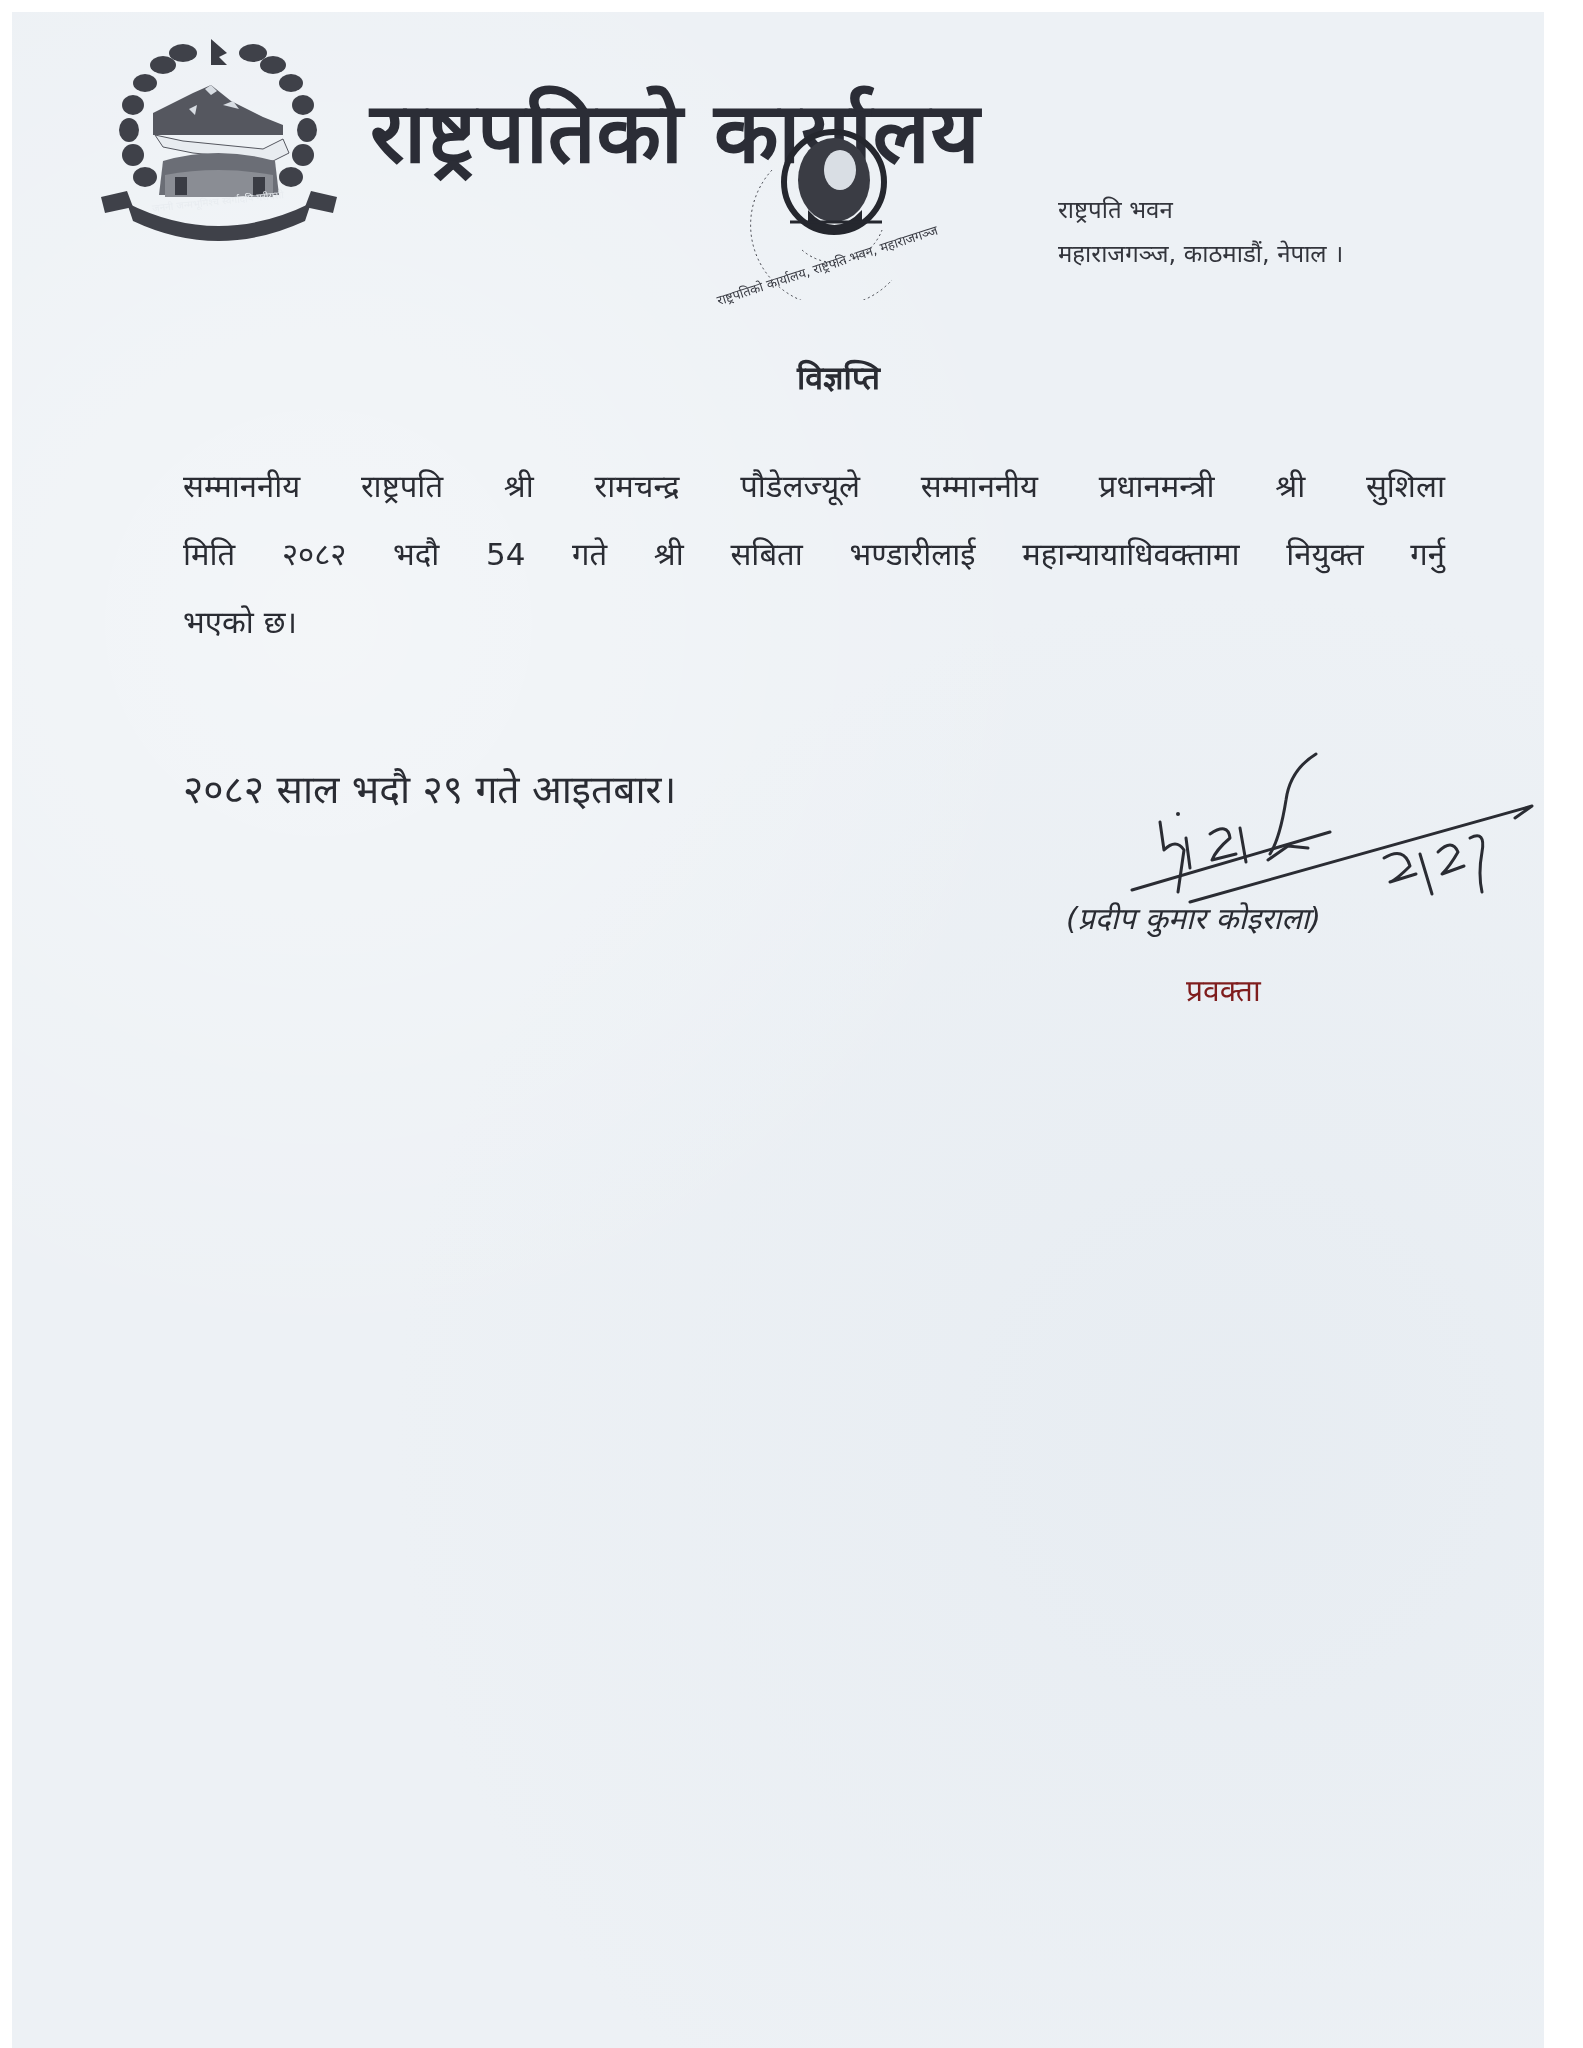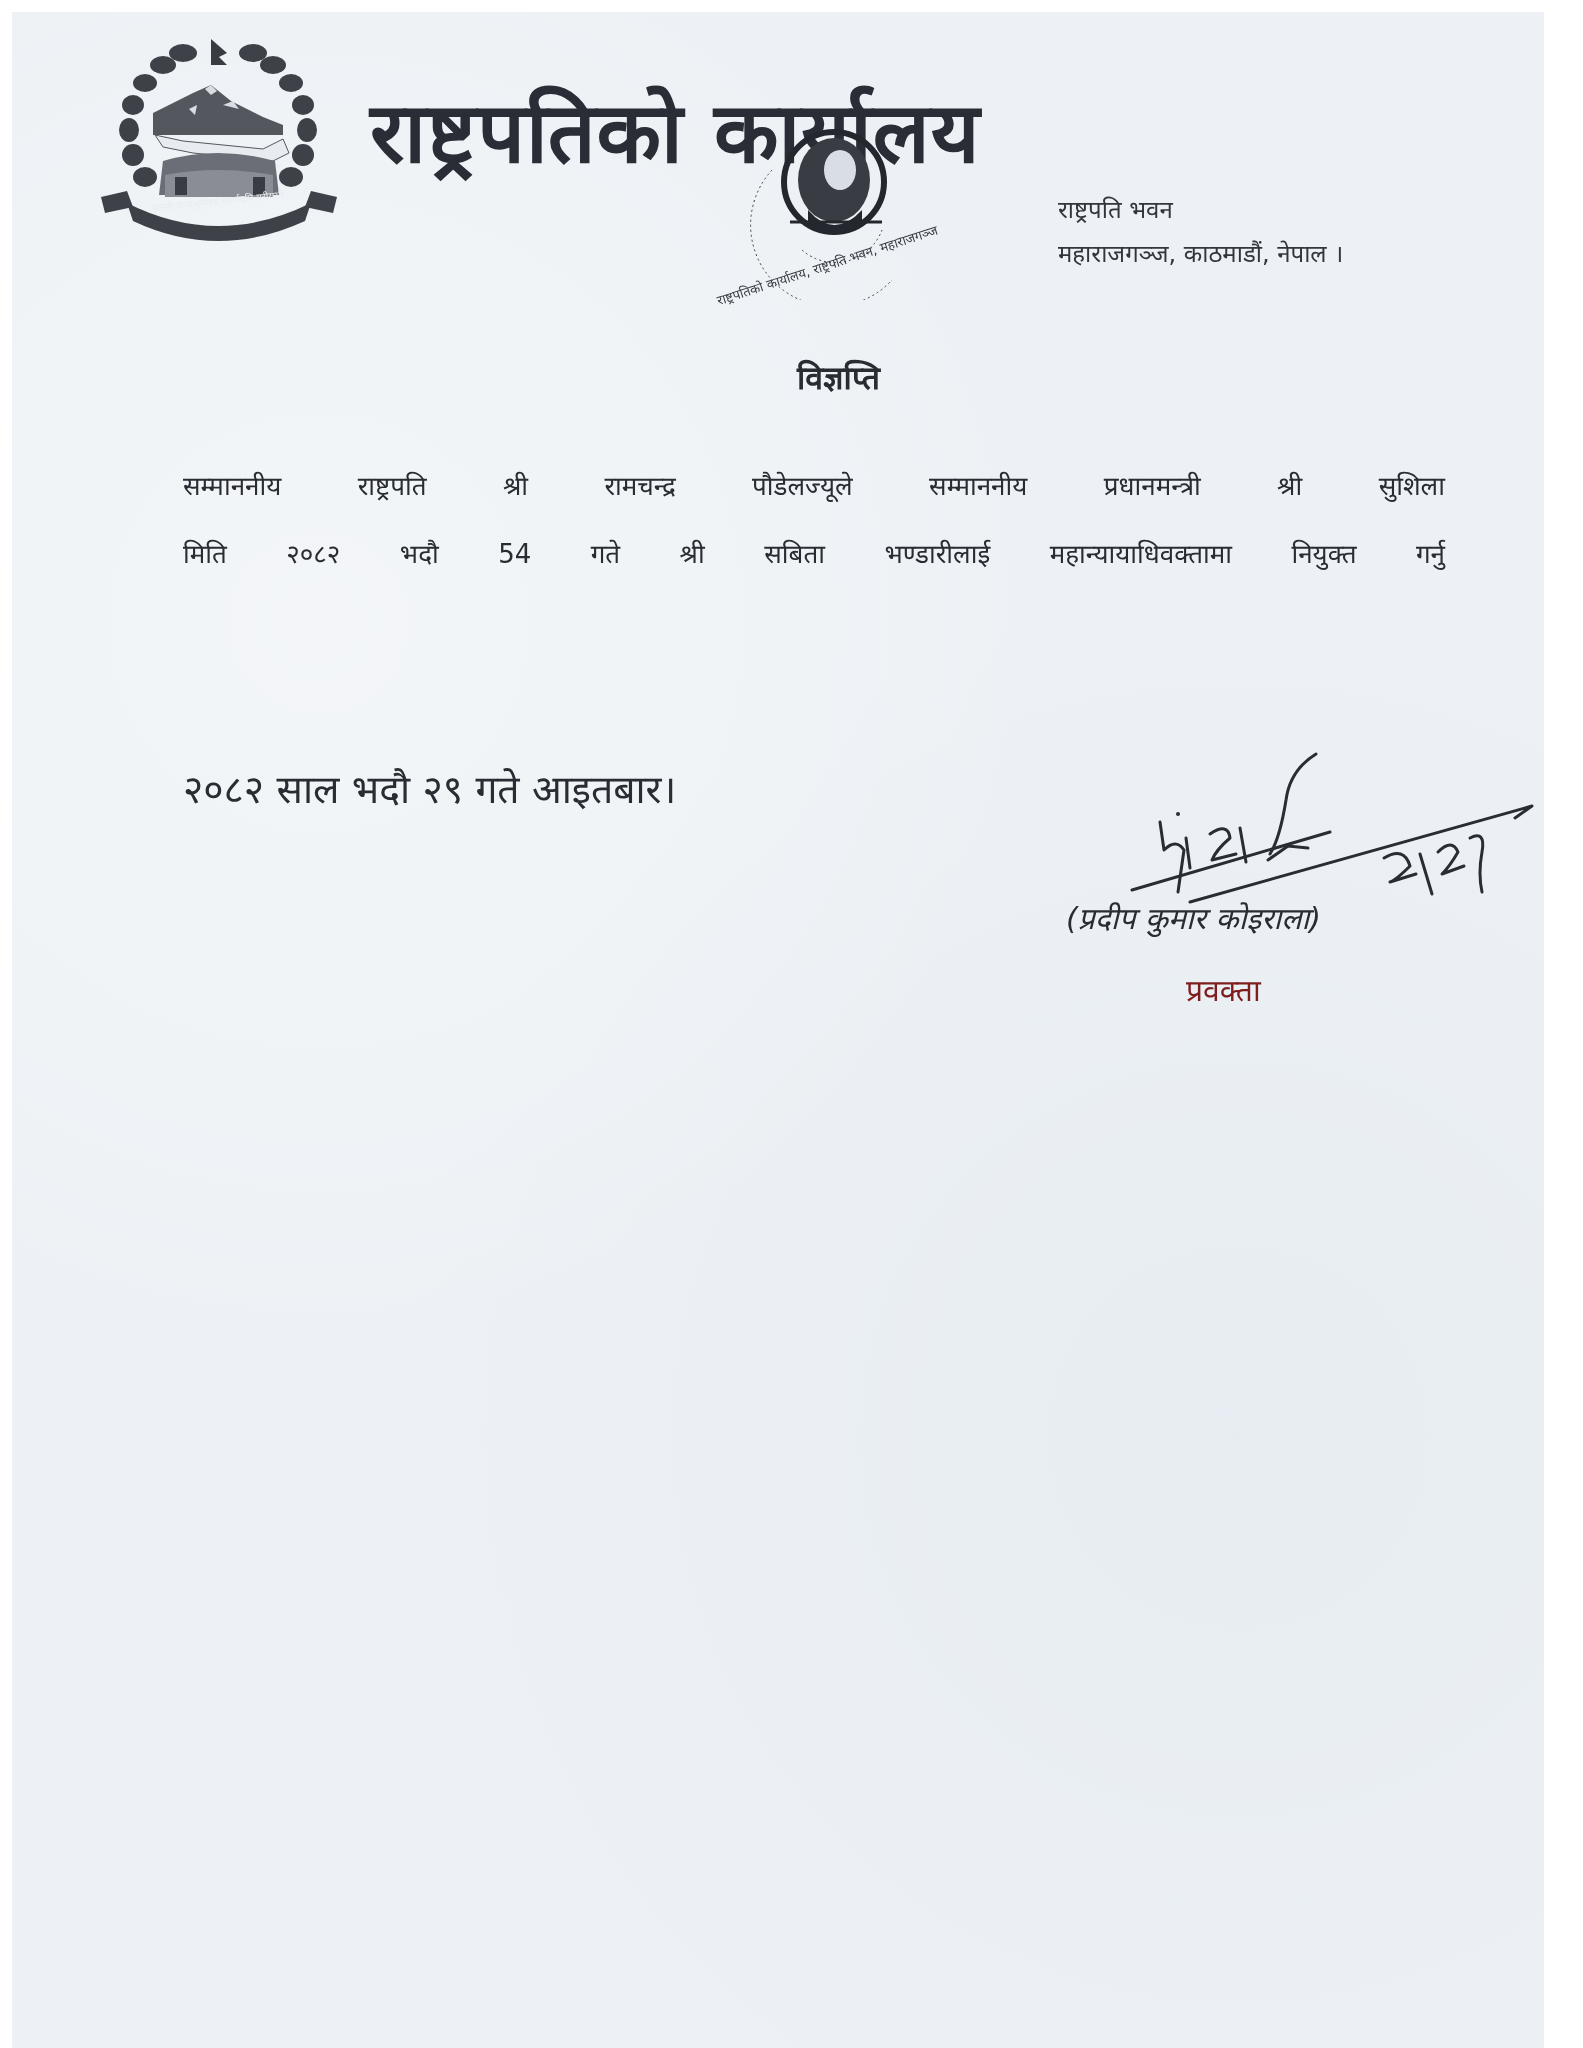--- a/index.html
+++ b/index.html
@@ -78,21 +78,21 @@
       text-decoration-thickness: 2px;
       text-underline-offset: 4px;
       color: #2a2c33;
     }
 
     
     .body-text {
       left: 183px;
       top: 452px;
       width: 1262px;
-      font-size: 26px;
+      font-size: 31px;
       line-height: 68px;
       text-align: justify;
       text-align-last: left;
       color: #2a2c33;
     }
     .body-line {
       display: block;
       white-space: nowrap;
       text-align: justify;
       text-align-last: justify;
@@ -202,20 +202,21 @@
 <div class="abs address">
   <div>राष्ट्रपति भवन</div>
   <div>महाराजगञ्ज, काठमाडौं, नेपाल ।</div>
 </div>
 
 <div class="abs notice-title">विज्ञप्ति</div>
 
 <div class="abs body-text">
   <span class="body-line">सम्माननीय राष्ट्रपति श्री रामचन्द्र पौडेलज्यूले सम्माननीय प्रधानमन्त्री श्री सुशिला</span>
   <span class="body-line">मिति २०८२ भदौ 54 गते श्री सबिता भण्डारीलाई महान्यायाधिवक्तामा नियुक्त गर्नु</span>
+  <span class="body-line last">भएको छ।</span>
 </div>
 
 <div class="abs date-block">
   <div>२०८२ साल भदौ २९ गते आइतबार।</div>
 </div>
 
 <div class="abs signature">
   <svg width="420" height="180" viewBox="0 0 420 180">
     <g fill="none" stroke="#2a2c33" stroke-width="3" stroke-linecap="round" stroke-linejoin="round">
 

